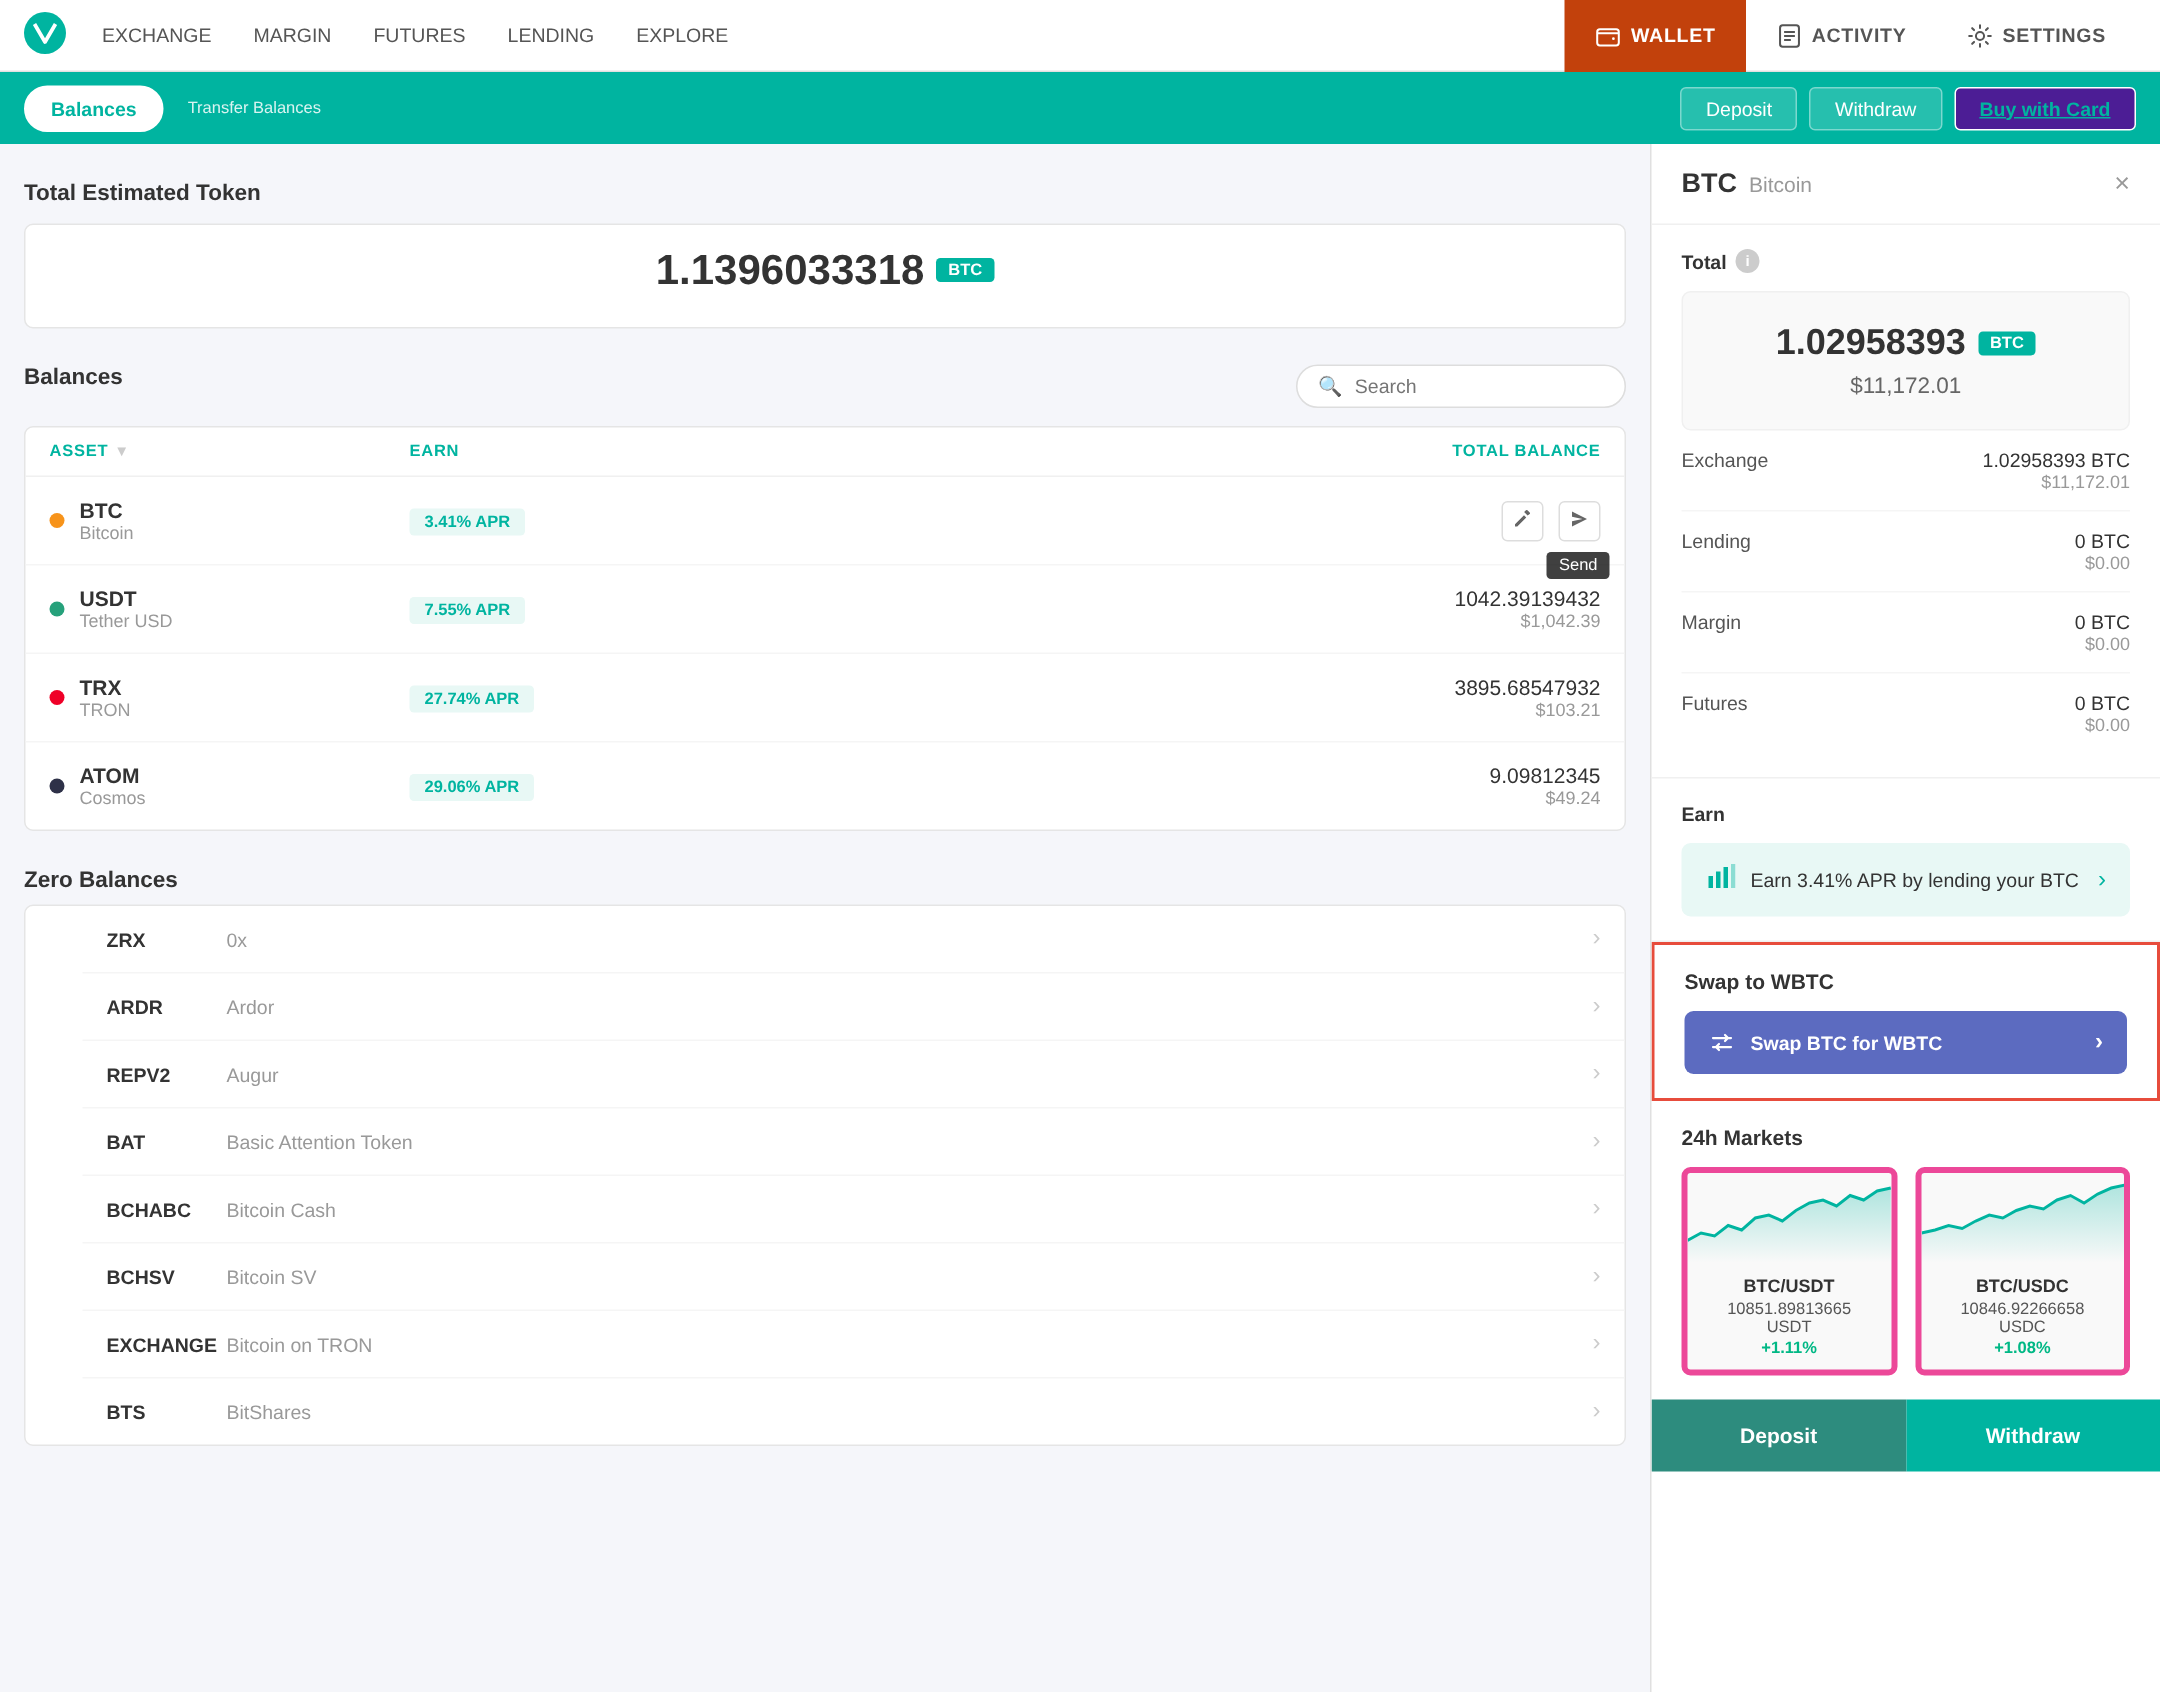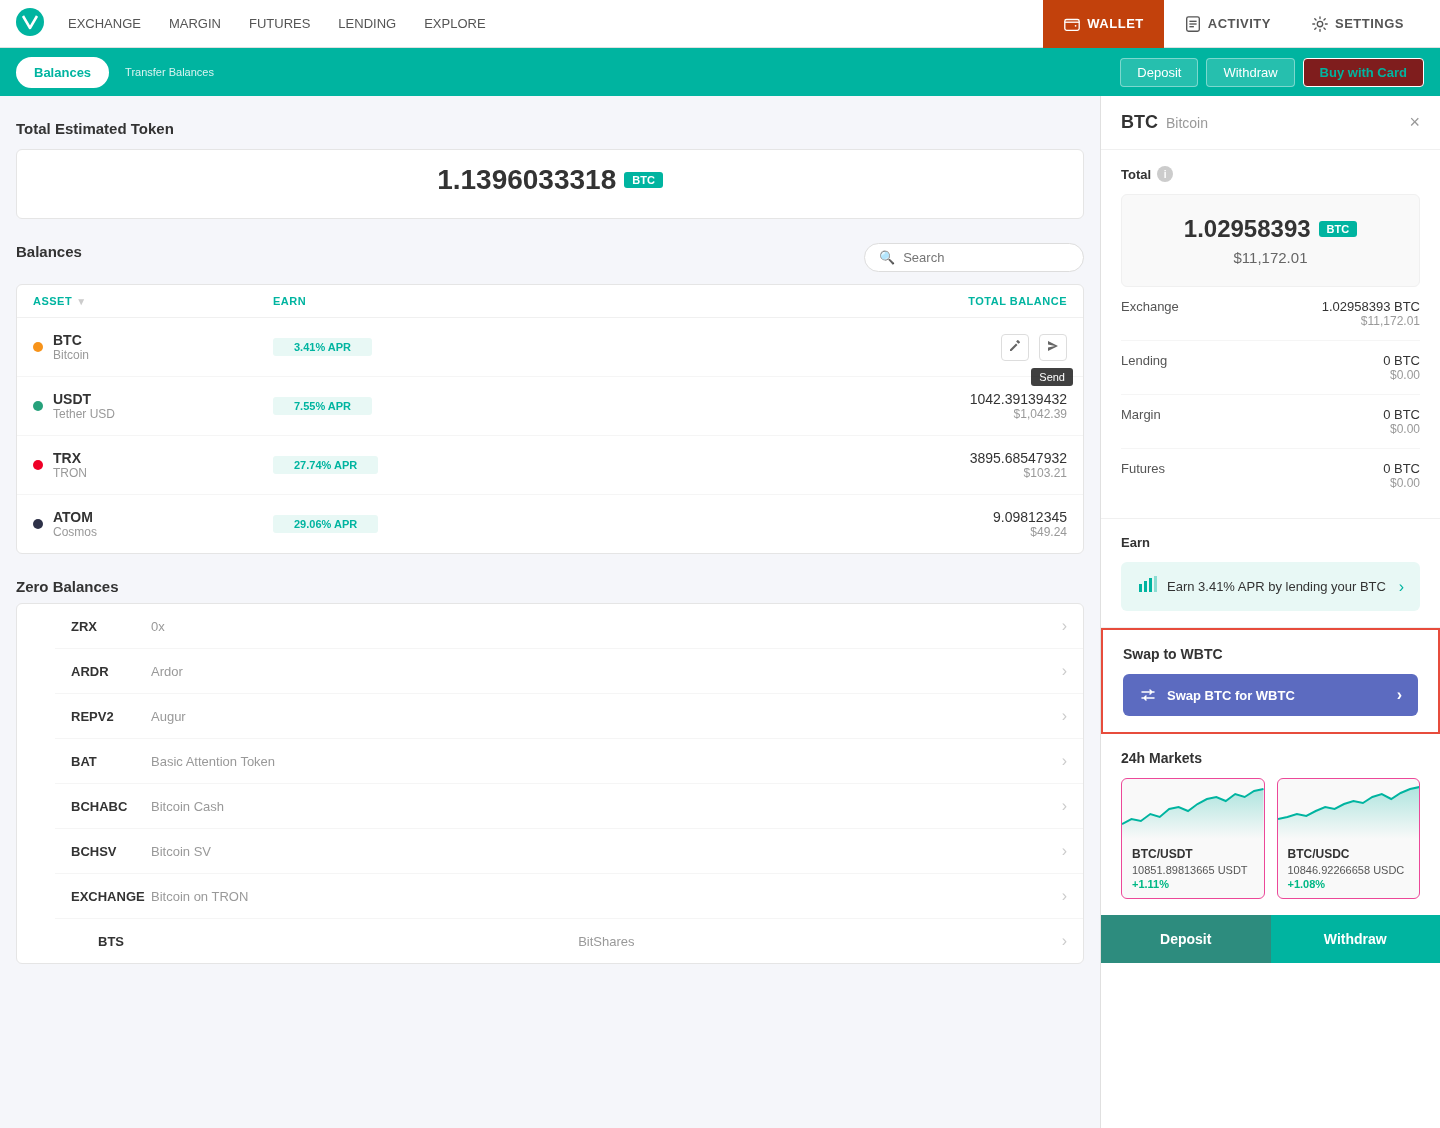--- a/index.html
+++ b/index.html
@@ -15,21 +15,21 @@
     .nav-tab { display: flex; align-items: center; gap: 6px; padding: 0 20px; height: 48px; font-size: 13px; font-weight: 600; color: #555; cursor: pointer; text-transform: uppercase; letter-spacing: 0.5px; }
     .nav-tab-icon { width: 18px; height: 18px; }
 
     
     .sub-nav { background: #00b4a0; height: 48px; display: flex; align-items: center; padding: 0 16px; gap: 0; }
     .sub-nav-btn { background: transparent; border: 2px solid rgba(255,255,255,0.6); color: #fff; padding: 6px 16px; border-radius: 20px; font-size: 13px; font-weight: 600; cursor: pointer; margin-right: 16px; }
     .sub-nav-btn.active { background: #fff; color: #00b4a0; border-color: #fff; }
     .sub-nav-link { color: rgba(255,255,255,0.85); font-size: 11px; font-weight: 500; cursor: pointer; padding: 4px 0; }
     .sub-nav-right { margin-left: auto; display: flex; gap: 8px; }
     .sub-nav-action { background: rgba(255,255,255,0.15); border: 1px solid rgba(255,255,255,0.4); color: #fff; padding: 6px 16px; border-radius: 4px; font-size: 13px; font-weight: 500; cursor: pointer; }
-    .sub-nav-action.primary { background: #7f1d1d; color: #00b4a0; border-color: #fff; font-weight: 600; }
+    .sub-nav-action.primary { background: #4c1d95; color: #00b4a0; border-color: #fff; font-weight: 600; text-decoration: underline; }
 
     
     .main-layout { display: flex; height: calc(1128px - 96px); }
 
     
     .left-panel { flex: 1; padding: 24px 16px; overflow-y: auto; }
 
     
     .total-value-section { margin-bottom: 24px; }
     .section-title { font-size: 15px; font-weight: 600; color: #333; margin-bottom: 12px; }
@@ -49,33 +49,33 @@
     .balance-table-header { display: grid; grid-template-columns: 240px 1fr 200px; padding: 10px 16px; border-bottom: 1px solid #f0f0f0; }
     .col-header { font-size: 11px; font-weight: 700; color: #00b4a0; text-transform: uppercase; letter-spacing: 0.5px; display: flex; align-items: center; gap: 4px; }
     .col-header.right { text-align: right; justify-content: flex-end; }
 
     .balance-row { display: grid; grid-template-columns: 240px 1fr 200px; padding: 14px 16px; border-bottom: 1px solid #f5f5f5; align-items: center; position: relative; }
     .balance-row:last-child { border-bottom: none; }
     .asset-info { display: flex; align-items: center; gap: 10px; }
     .asset-dot { width: 10px; height: 10px; border-radius: 50%; flex-shrink: 0; }
     .asset-name { font-size: 14px; font-weight: 600; color: #333; }
     .asset-full { font-size: 12px; color: #999; }
-    .earn-badge { display: inline-block; background: #e8f8f5; color: #00b4a0; font-size: 11px; font-weight: 700; padding: 3px 21px; border-radius: 3px; }
+    .earn-badge { display: inline-block; background: #e8f8f5; color: #00b4a0; font-size: 11px; font-weight: 700; padding: 3px 10px; border-radius: 3px; }
     .balance-amount { text-align: right; }
     .balance-amount .amount { font-size: 14px; color: #333; }
     .balance-amount .usd { font-size: 12px; color: #999; }
     .action-icon-btn { background: none; border: 1px solid #ddd; border-radius: 4px; padding: 4px 6px; cursor: pointer; color: #666; font-size: 13px; }
     .send-tooltip { position: absolute; right: 10px; bottom: -10px; background: rgba(0,0,0,0.75); color: #fff; font-size: 11px; padding: 3px 8px; border-radius: 3px; white-space: nowrap; z-index: 10; }
 
     
     .zero-section { }
     .zero-title { font-size: 15px; font-weight: 600; color: #333; margin-bottom: 8px; }
     .zero-table { background: #fff; border: 1px solid #e5e5e5; border-radius: 6px; overflow: hidden; padding-left: 38px; }
     .zero-row { display: flex; align-items: center; padding: 13px 16px; border-bottom: 1px solid #f5f5f5; cursor: pointer; }
-    .zero-row:last-child { border-bottom: none; text-align: center; }
+    .zero-row:last-child { border-bottom: none; }
     .zero-symbol { font-size: 13px; font-weight: 700; color: #333; width: 80px; }
     .zero-name { font-size: 13px; color: #999; flex: 1; }
     .zero-chevron { color: #ccc; font-size: 16px; margin-left: auto; }
 
     
     .right-panel { width: 340px; background: #fff; border-left: 1px solid #e0e0e0; overflow-y: auto; padding: 0; position: relative; }
     .right-panel-header { display: flex; align-items: center; padding: 16px 20px; border-bottom: 1px solid #f0f0f0; gap: 8px; }
     .rp-symbol { font-size: 18px; font-weight: 700; color: #333; }
     .rp-name { font-size: 14px; color: #999; }
     .close-btn { margin-left: auto; background: none; border: none; cursor: pointer; color: #999; font-size: 18px; }
@@ -100,21 +100,21 @@
     .earn-banner-icon { color: #00b4a0; font-size: 18px; }
     .earn-banner-text { font-size: 13px; color: #333; flex: 1; }
     .earn-banner-arrow { color: #00b4a0; font-size: 16px; }
     .swap-title { font-size: 14px; font-weight: 700; color: #333; margin-bottom: 12px; }
     .swap-btn { background: #5c6bc0; color: #fff; border: none; border-radius: 6px; padding: 12px 16px; width: 100%; display: flex; align-items: center; gap: 10px; font-size: 13px; font-weight: 600; cursor: pointer; }
     .swap-btn-arrow { margin-left: auto; font-size: 16px; }
 
     .markets-section { padding: 16px 20px; }
     .markets-title { font-size: 14px; font-weight: 700; color: #333; margin-bottom: 12px; }
     .markets-grid { display: grid; grid-template-columns: 1fr 1fr; gap: 12px; }
-    .market-card { background: #f9f9f9; border: 1px solid #ec4899; border-radius: 6px; overflow: hidden; }
+    .market-card { background: #f9f9f9; border: 4px solid #ec4899; border-radius: 6px; overflow: hidden; text-align: center; }
     .market-chart { height: 60px; position: relative; overflow: hidden; }
     .market-chart svg { width: 100%; height: 100%; }
     .market-info { padding: 8px 10px; }
     .market-pair { font-size: 12px; font-weight: 700; color: #333; margin-bottom: 3px; }
     .market-price { font-size: 11px; color: #555; margin-bottom: 2px; }
     .market-change { font-size: 11px; color: #00b885; font-weight: 600; }
 
     
     .bottom-actions { position: sticky; bottom: 0; background: #fff; display: grid; grid-template-columns: 1fr 1fr; }
     .bottom-action-btn { padding: 16px; font-size: 14px; font-weight: 700; border: none; cursor: pointer; color: #fff; }

